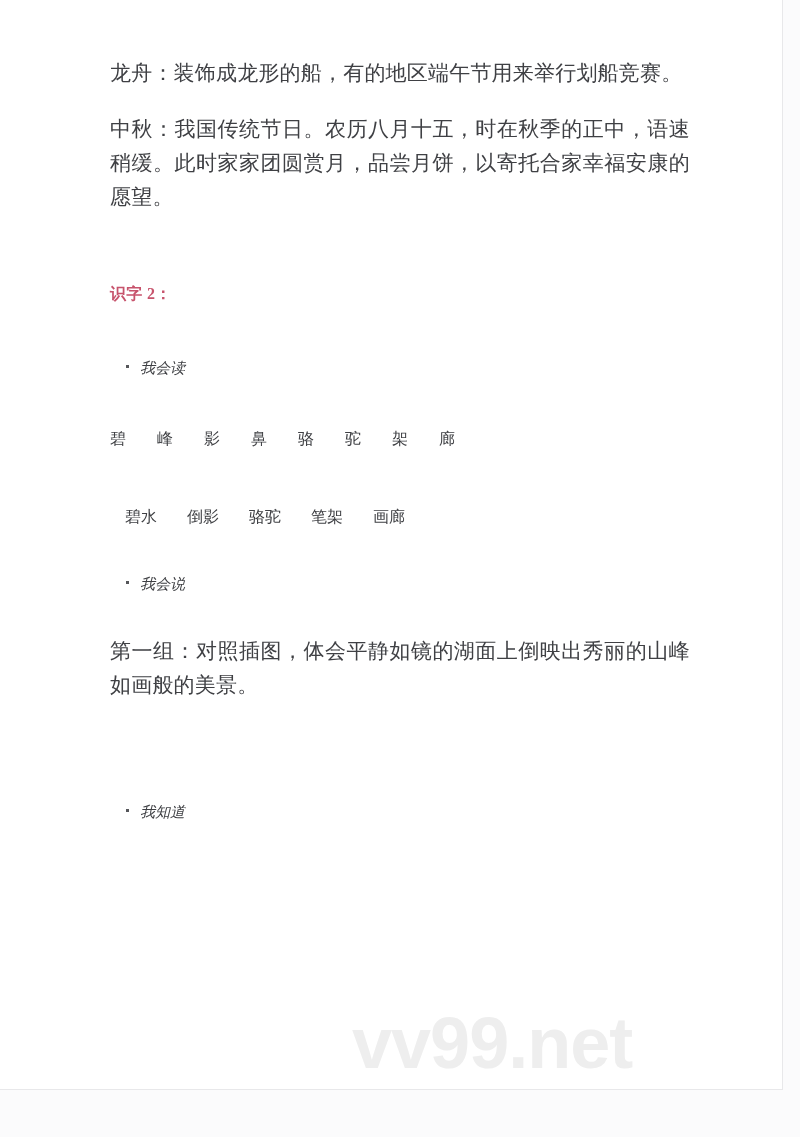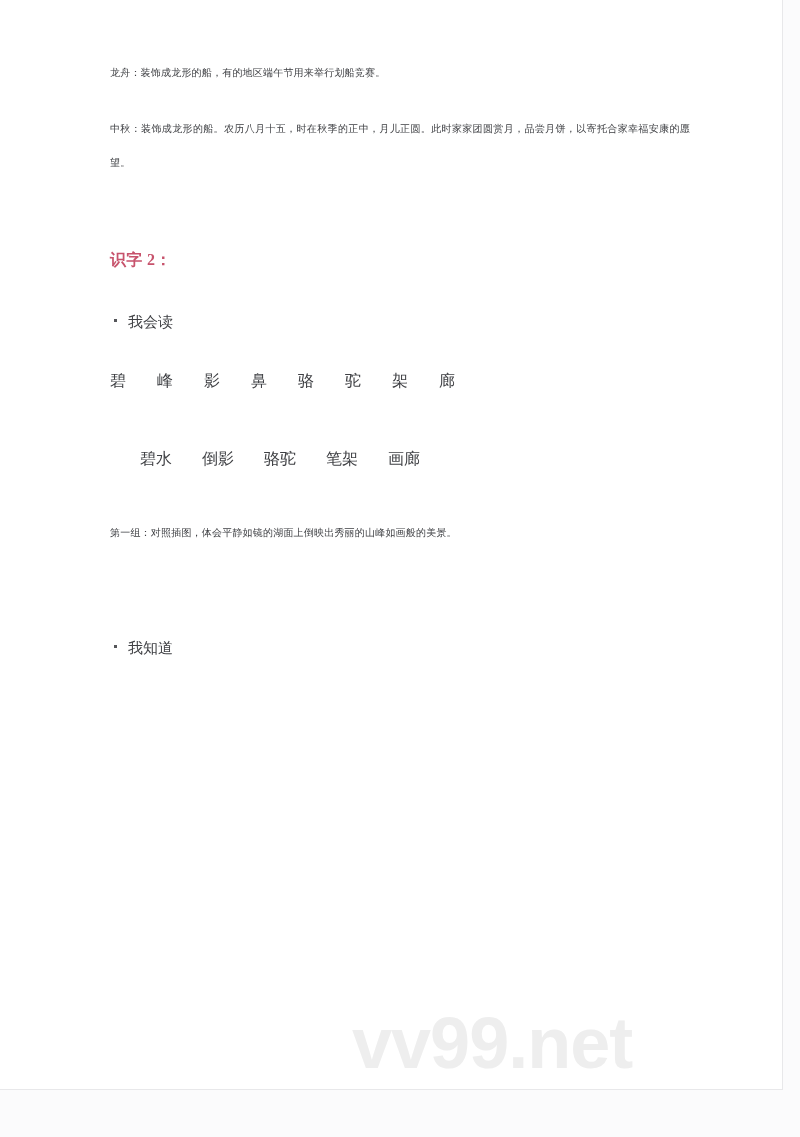--- a/index.html
+++ b/index.html
@@ -40,21 +40,21 @@
     position: absolute;
     left: 110px;
     top: 0;
     width: 580px;
     z-index: 3;
   }
 
   
   .para {
     color: #3f4044;
-    font-size: 10px;
+    font-size: 21px;
     line-height: 34px;
     text-align: justify;
     text-justify: inter-ideograph;
     letter-spacing: 0.2px;
     margin: 0;
   }
   .block-gap-a { height: 66px; }
 
   .section-title {
     color: #c7536c;
@@ -62,23 +62,24 @@
     font-weight: bold;
     line-height: 28px;
     letter-spacing: 0.3px;
     margin: 0;
   }
 
   .bullet-item {
     color: #3f4044;
     font-size: 15px;
     line-height: 28px;
-    margin: 4px;
+    margin: 16px;
     padding-left: 14px;
     position: relative;
+    font-style: italic;
   }
   .bullet-item .dot {
     position: absolute;
     left: 0;
     top: 11px;
     width: 3px;
     height: 3px;
     background: #55565a;
   }
 
@@ -98,21 +99,21 @@
   .word-row {
     color: #3f4044;
     font-size: 16px;
     line-height: 30px;
     margin: 0;
     display: flex;
   }
   .word-row .wcell {
     width: 62px;
     display: inline-block;
-    text-align: right;
+    text-align: center;
   }
   .sp-18 { height: 18px; }
   .sp-20 { height: 20px; }
   .sp-22 { height: 22px; }
   .sp-26 { height: 26px; }
   .sp-30 { height: 30px; }
   .sp-56 { height: 56px; }
 
   
   #watermark {
@@ -137,21 +138,21 @@
 <div id="page">
 
   <div id="content">
 
     <div class="sp-56"></div>
 
     <p class="para">龙舟：装饰成龙形的船，有的地区端午节用来举行划船竞赛。</p>
 
     <div class="sp-22"></div>
 
-    <p class="para">中秋：装饰成龙形的船。农历八月十五，时在秋季的正中，月儿正圆。此时家家团圆赏月，品尝月饼，以寄托合家幸福安康的愿望。</p>
+    <p class="para">中秋：我国传统节日。农历八月十五，时在秋季的正中，语速稍缓。此时家家团圆赏月，品尝月饼，以寄托合家幸福安康的愿望。</p>
 
     <div class="block-gap-a"></div>
 
     <p class="section-title">识字 2：</p>
 
     <div class="sp-30"></div>
 
     <p class="bullet-item">
       <span class="dot"></span>
       <span>我会读</span>
@@ -178,20 +179,24 @@
     <div class="word-row">
       <span class="wcell">碧水</span>
       <span class="wcell">倒影</span>
       <span class="wcell">骆驼</span>
       <span class="wcell">笔架</span>
       <span class="wcell">画廊</span>
     </div>
 
     <div class="sp-22"></div>
 
+    <p class="bullet-item">
+      <span class="dot"></span>
+      <span>我会说</span>
+    </p>
 
     <div class="sp-20"></div>
 
     <p class="para">第一组：对照插图，体会平静如镜的湖面上倒映出秀丽的山峰如画般的美景。</p>
     <div class="sp-18"></div>
 
     <div class="sp-18"></div>
 
     <div class="sp-18"></div>
 

